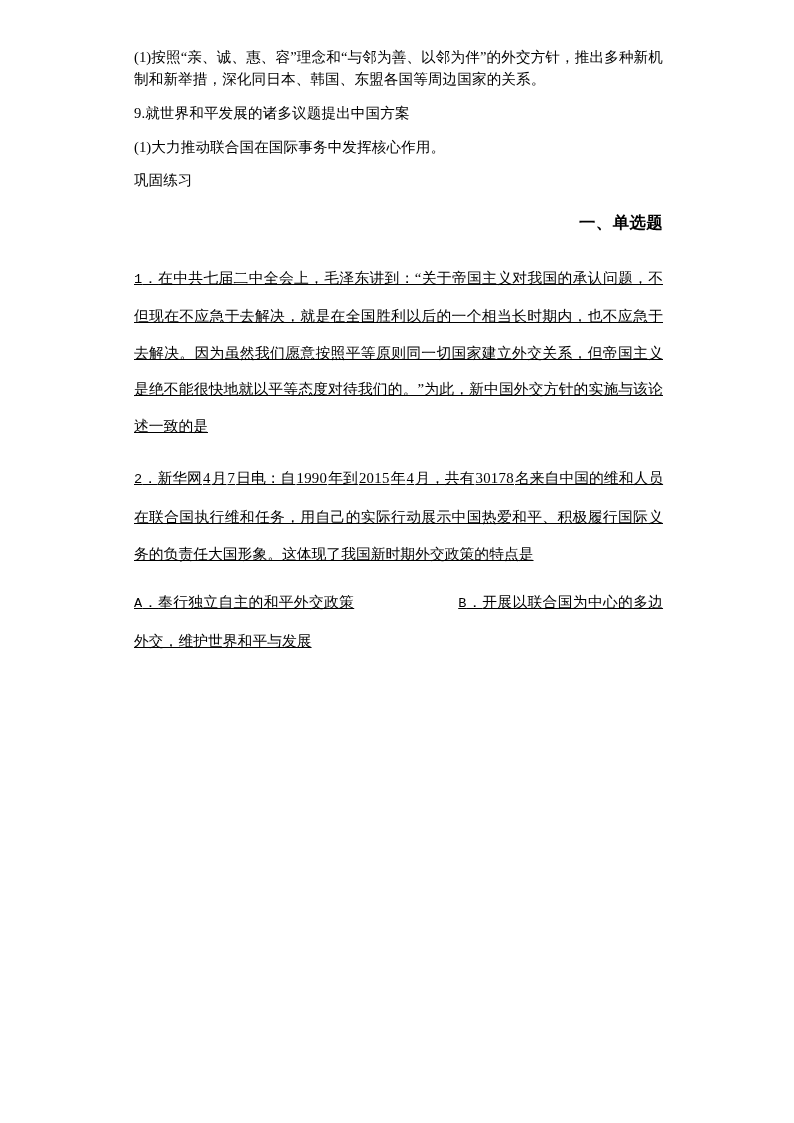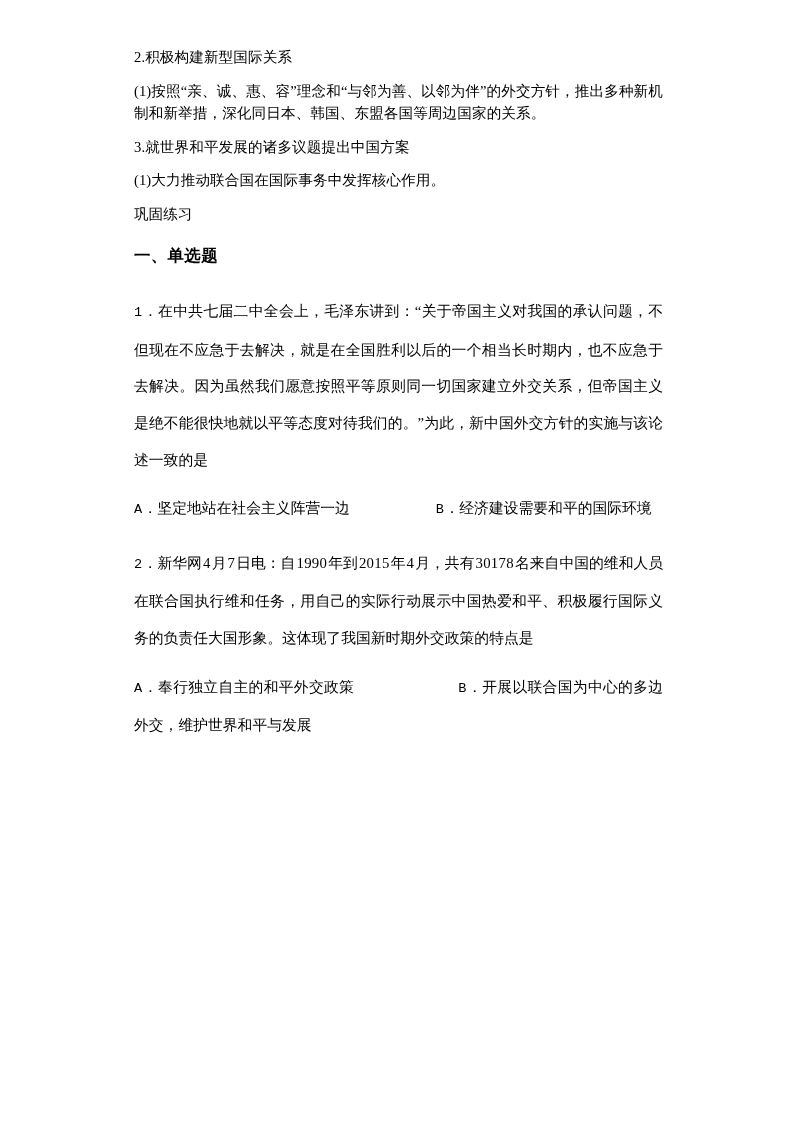--- a/index.html
+++ b/index.html
@@ -46,40 +46,42 @@
     margin: 4px 0 20px 0;
   }
 
   
   .section-heading {
     font-size: 16.4px;
     line-height: 22px;
     font-weight: bold;
     margin: 0 0 26px 0;
     letter-spacing: 0.4px;
+    text-align: right;
   }
 
   
   .questions {
     font-size: 14.8px;
     line-height: 36.6px;
     text-align: justify;
     text-justify: inter-ideograph;
   }
   .questions .qstem {
     margin: 0 0 12px 0;
   }
   .questions .opts {
     margin: 0 0 12px 0;
   }
   .questions .opts.last {
     margin-bottom: 0;
   }
   .q-block {
     margin-bottom: 16px;
+    text-decoration: underline;
   }
   .q-block.last { margin-bottom: 0; }
 
   
   .lat {
     font-family: "Liberation Serif", "DejaVu Serif", serif;
     letter-spacing: 0.3px;
     padding: 0 1px;
   }
   .optletter {
@@ -96,36 +98,34 @@
   .gap-b1 { display: inline-block; width: 86px; }
   .gap-b2 { display: inline-block; width: 104px; }
   .gap-d1 { display: inline-block; width: 6px; }
 </style>
 </head>
 <body>
 
 <div class="page">
 
   <div class="notes">
-    <p>2.积极构建新型国际关系</p>
     <p>(1)按照“亲、诚、惠、容”理念和“与邻为善、以邻为伴”的外交方针，推出多种新机制和新举措，深化同日本、韩国、东盟各国等周边国家的关系。</p>
-    <p>3.就世界和平发展的诸多议题提出中国方案</p>
+    <p>9.就世界和平发展的诸多议题提出中国方案</p>
     <p>(1)大力推动联合国在国际事务中发挥核心作用。</p>
   </div>
 
   <div class="practice-lead">巩固练习</div>
 
   <div class="section-heading">一、单选题</div>
 
   <div class="questions">
 
     <div class="q-block">
       <p class="qstem"><span class="num">1</span><span>．</span><span>在中共七届二中全会上，毛泽东讲到：“关于帝国主义对我国的承认问题，不但现在不应急于去解决，就是在全国胜利以后的一个相当长时期内，也不应急于去解决。因为虽然我们愿意按照平等原则同一切国家建立外交关系，但帝国主义是绝不能很快地就以平等态度对待我们的。”为此，新中国外交方针的实施与该论述一致的是</span></p>
 
-      <p class="opts"><span class="optletter">A</span><span>．</span><span>坚定地站在社会主义阵营一边</span><span class="gap-b1"></span><span class="optletter">B</span><span>．</span><span>经济建设需要和平的国际环境</span></p>
 
     </div>
 
     <div class="q-block last">
       <p class="qstem"><span class="num">2</span><span>．</span><span>新华网</span><span class="lat">4</span><span>月</span><span class="lat">7</span><span>日电：自</span><span class="lat">1990</span><span>年到</span><span class="lat">2015</span><span>年</span><span class="lat">4</span><span>月，共有</span><span class="lat">30178</span><span>名来自中国的维和人员在联合国执行维和任务，用自己的实际行动展示中国热爱和平、积极履行国际义务的负责任大国形象。这体现了我国新时期外交政策的特点是</span></p>
 
       <p class="opts"><span class="optletter">A</span><span>．</span><span>奉行独立自主的和平外交政策</span><span class="gap-b2"></span><span class="optletter">B</span><span>．</span><span>开展以联合国为中心的多边外交，维护世界和平与发展</span></p>
 
     </div>
 

